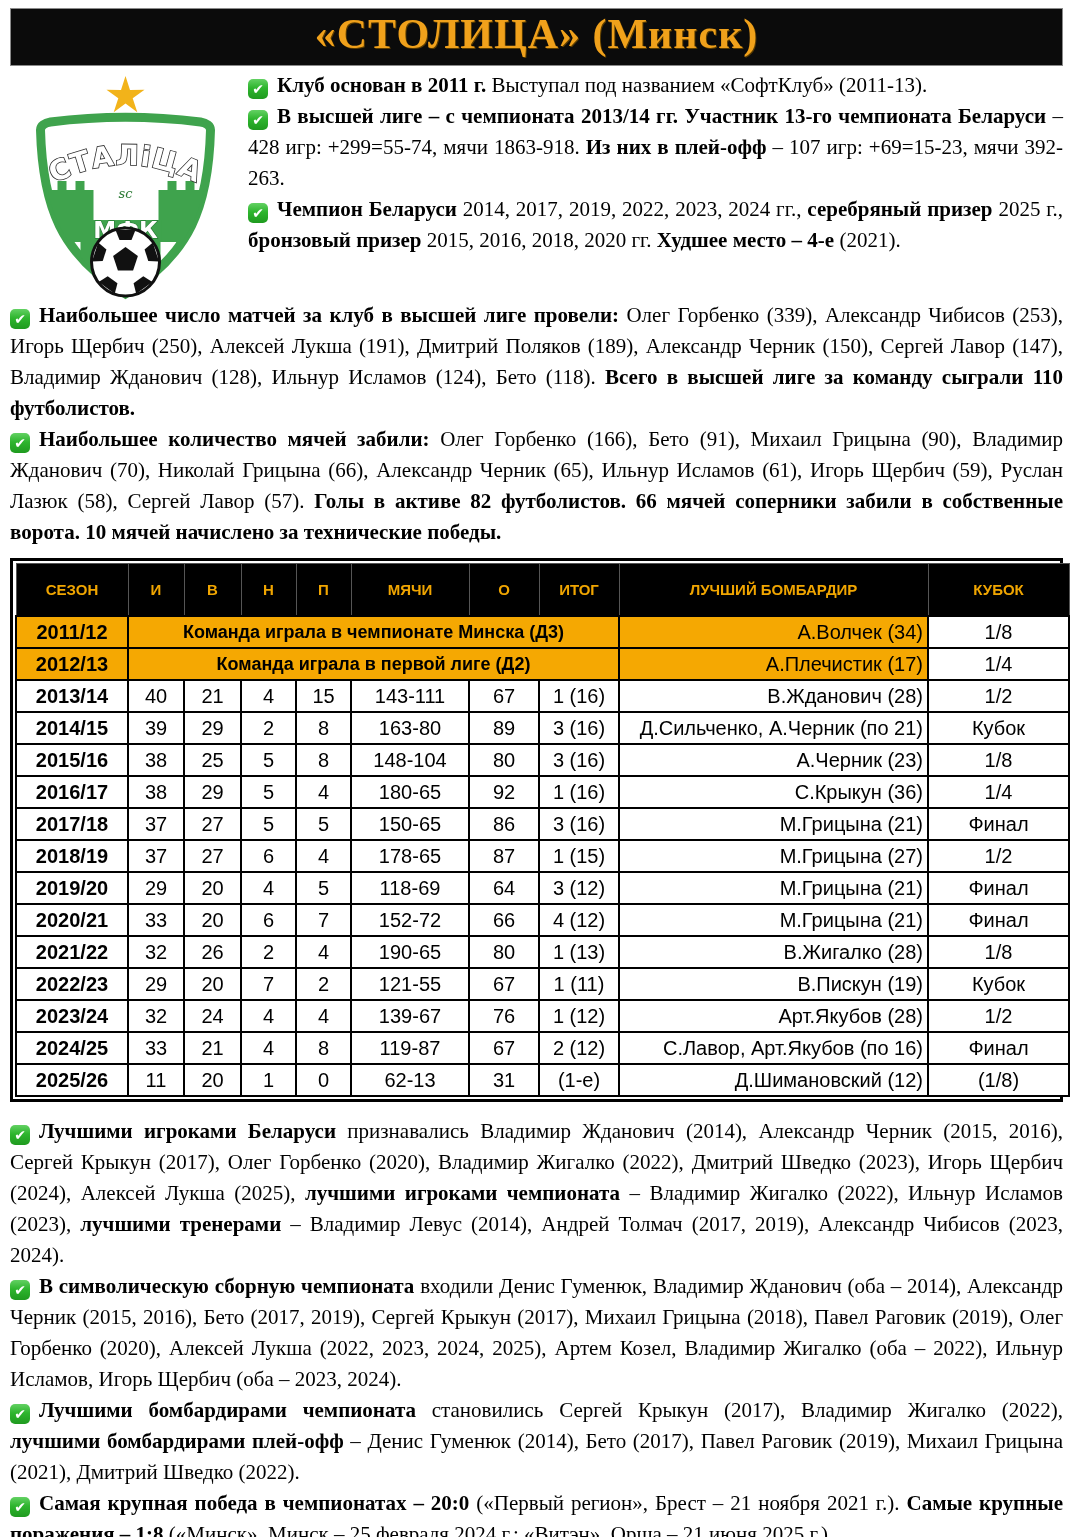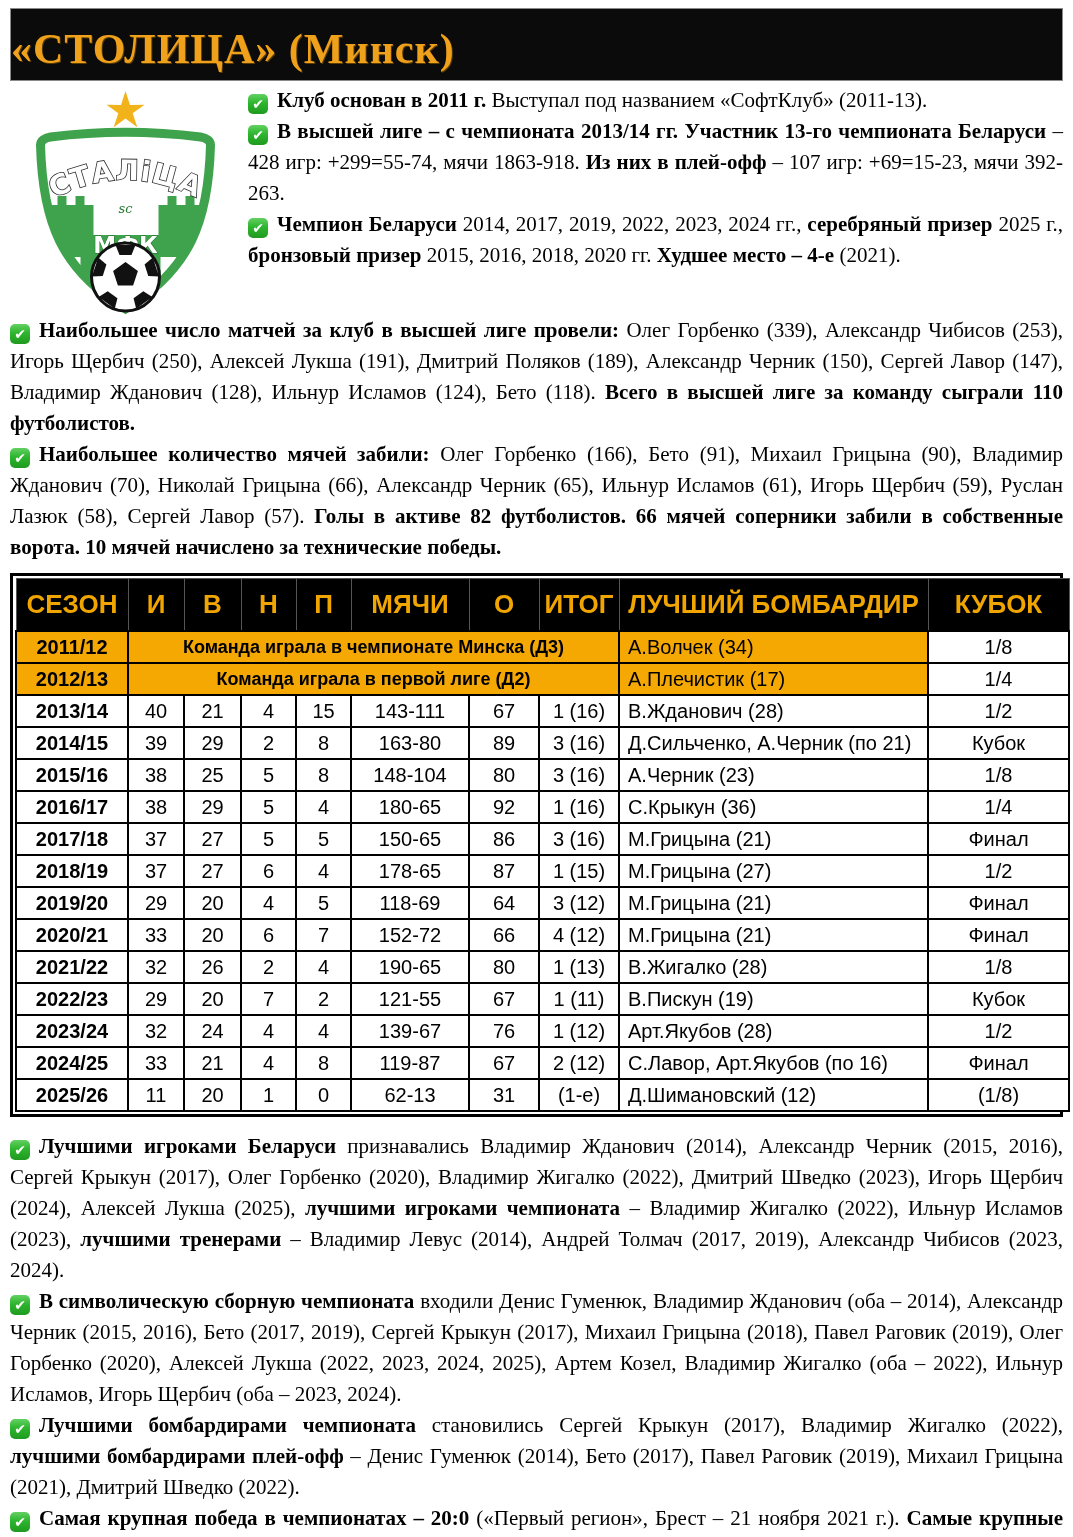--- a/index.html
+++ b/index.html
@@ -13,25 +13,26 @@
   html,body{margin:0;padding:0;background:#fff;}
   body{
     width:1073px;
     font-family:"Liberation Serif", serif;
     color:#000;
   }
   .page{padding:8px 10px 6px;}
   .title-bar{
     background:#0b0b0b;
     border:1px solid #8a8a8a;
+    text-align:center;
     font-weight:bold;
     font-size:42px;
     letter-spacing:1px;
     color:var(--title-gold);
-    padding:16px 0 7px;
+    padding:1px 0 7px;
     text-shadow:1px 1px 0 #5a3c00;
   }
   .intro-wrap{margin-top:4px;}
   .logo-box{
     float:left;
     width:232px;
     height:230px;
     text-align:center;
     margin-right:6px;
   }
@@ -64,35 +65,35 @@
   }
   table{
     width:100%;
     border-collapse:collapse;
     table-layout:fixed;
     font-family:"Liberation Sans", sans-serif;
   }
   th{
     background:#000;
     color:var(--header-gold);
-    font-size:26px;
+    font-size:15px;
     font-weight:bold;
     border:1px solid #555;
-    padding:10px 2px;
+    padding:17px 2px;
   }
   td{
     border:2px solid #000;
     font-size:20px;
     text-align:center;
     padding:2px 4px;
     height:26px;
     background:#fff;
   }
   td.season{font-weight:bold;}
-  td.scorer{text-align:left;padding-left:8px;}
+  td.scorer{text-align:right;padding-left:8px;}
   td.yellow{background:var(--row-yellow);}
   td.note-cell{background:var(--row-yellow);font-weight:bold;font-size:18px;}
   .outro{margin-top:14px;}
 </style>
 </head>
 <body>
 
 <div class="page">
 
   <div class="title-bar">«СТОЛИЦА» (Минск)</div>

